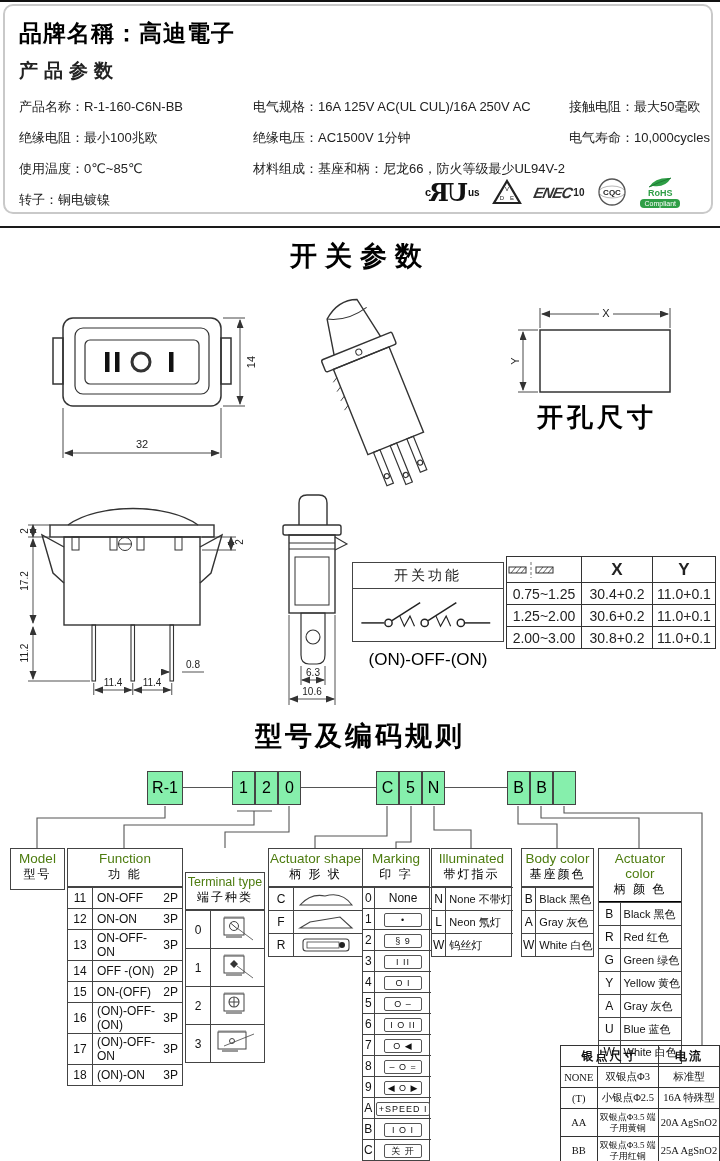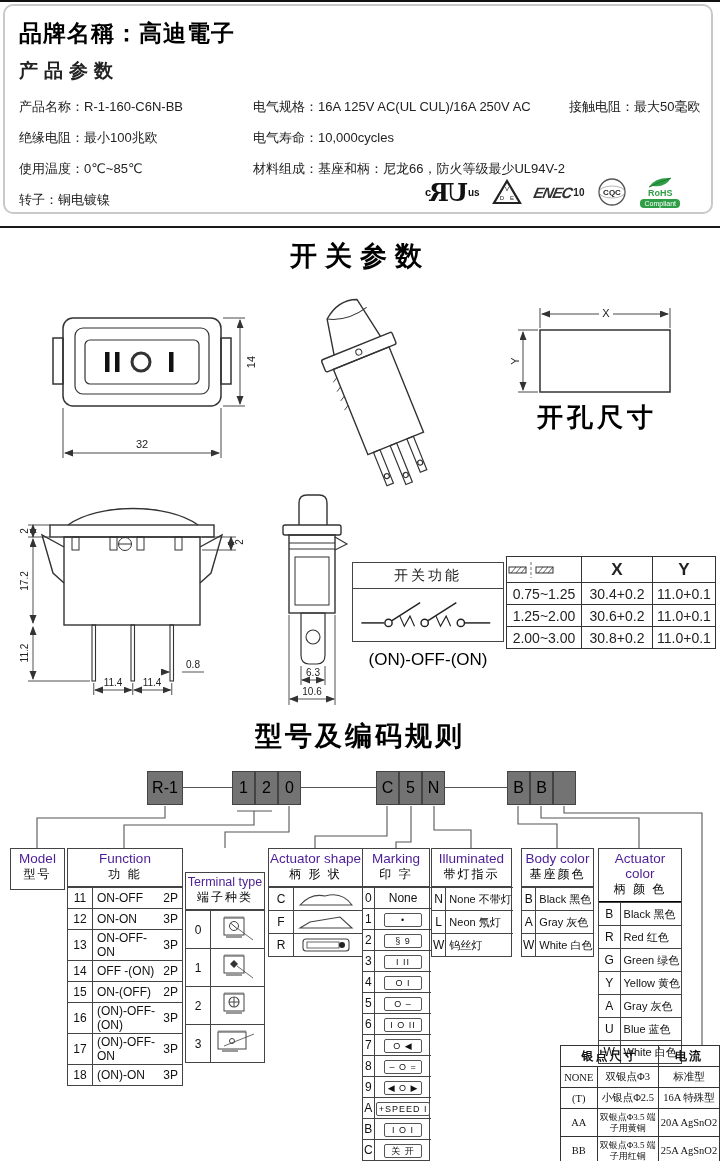--- a/index.html
+++ b/index.html
@@ -38,26 +38,26 @@
   .funcbox-title{height:25px;line-height:25px;text-align:center;font-size:14px;letter-spacing:3px;border-bottom:1.5px solid #444;}
   .func-caption{left:352px;top:650px;width:152px;text-align:center;font-size:17px;color:#000;}
   
   .ptable{left:506px;top:556px;border-collapse:collapse;font-size:14px;}
   .ptable td,.ptable th{border:1.5px solid #333;text-align:center;padding:0;}
   .ptable th{height:25px;font-size:17px;font-weight:bold;}
   .ptable td{height:21px;}
   .ptable .c0{width:74px;} .ptable .c1{width:70px;} .ptable .c2{width:62px;}
   
   .cbox{position:absolute;top:771px;height:34px;border:1.5px solid #444;box-sizing:border-box;
-        text-align:center;line-height:31px;font-size:16px;background:#737373;color:#000;}
+        text-align:center;line-height:31px;font-size:16px;background:#86efac;color:#000;}
   .hline{position:absolute;top:787px;height:1px;background:#555;}
   
   .ctab{position:absolute;border:1.5px solid #444;box-sizing:border-box;background:#fff;}
   .ctab-head{text-align:center;padding:2px 0 3px 0;}
-  .ctab-head .en{font-size:13.5px;color:#4c1d95;}
+  .ctab-head .en{font-size:13.5px;color:#4d7c0f;}
   .ctab-head .cn{font-size:12px;letter-spacing:2px;color:#000;}
   .ctab table{border-collapse:collapse;width:100%;}
   .ctab td{border:1px solid #444;font-size:12px;color:#111;}
   .ctab tr td:first-child{border-left:none;} .ctab tr td:last-child{border-right:none;}
   .ctab tr:last-child td{border-bottom:none;}
   td.code{width:22px;text-align:center;}
   #tbl-function{left:67px;top:848px;width:116px;}
   #tbl-function td{height:18px;}
   .fcell{display:flex;justify-content:space-between;padding:0 3px;align-items:center;}
   #tbl-model{left:10px;top:848px;width:55px;height:42px;}
@@ -107,20 +107,21 @@
     <div class="abs brand">品牌名稱：高迪電子</div>
     <div class="abs pp-title">产品参数</div>
     <div class="abs" id="specs">
         <div class="spec-row">
           <span class="spec-cell" style="width: 234px;">产品名称：R-1-160-C6N-BB</span>
           <span class="spec-cell" style="width: 316px;">电气规格：16A 125V AC(UL CUL)/16A 250V AC</span>
           <span class="spec-cell">接触电阻：最大50毫欧</span>
         </div>
         <div class="spec-row">
           <span class="spec-cell" style="width: 234px;">绝缘电阻：最小100兆欧</span>
+          <span class="spec-cell" style="width: 316px;">绝缘电压：AC1500V 1分钟</span>
           <span class="spec-cell">电气寿命：10,000cycles</span>
         </div>
         <div class="spec-row">
           <span class="spec-cell" style="width: 234px;">使用温度：0℃~85℃</span>
           <span class="spec-cell" style="width: 316px;">材料组成：基座和柄：尼龙66，防火等级最少UL94V-2</span>
         </div>
         <div class="spec-row">
           <span class="spec-cell" style="width: 316px;">转子：铜电镀镍</span>
         </div>
       </div>

